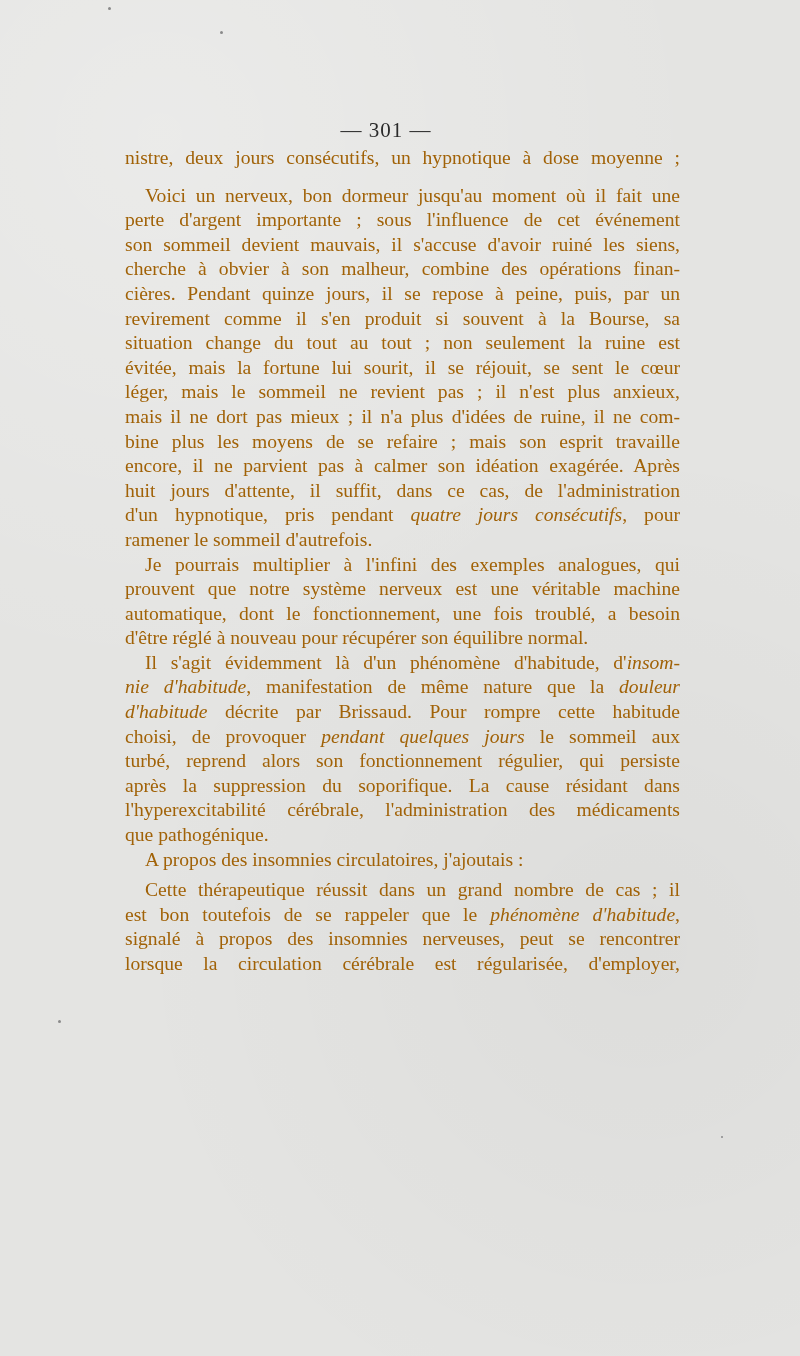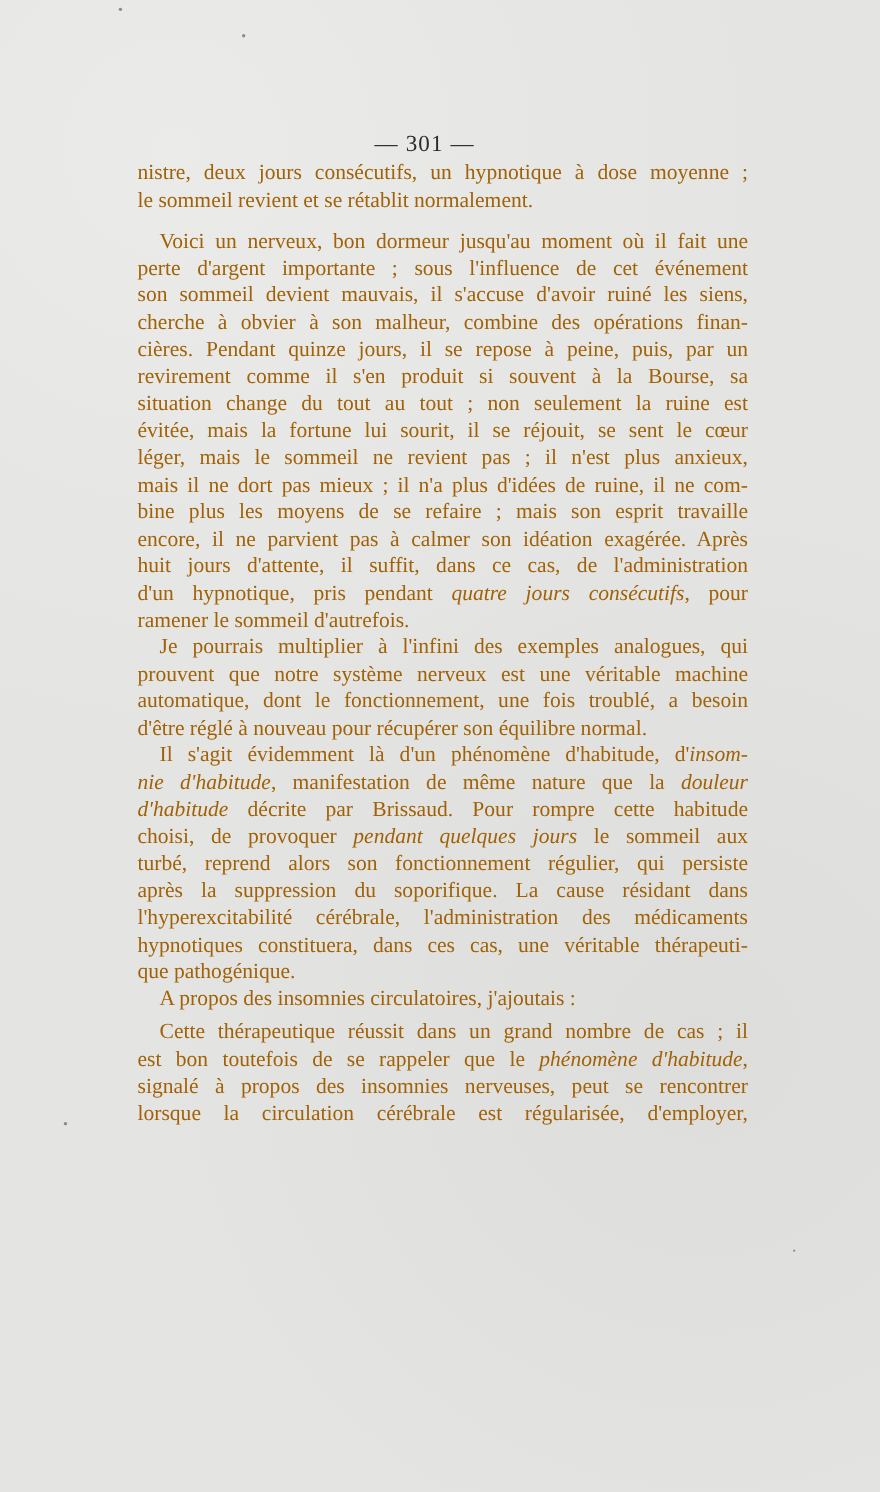--- a/index.html
+++ b/index.html
@@ -76,21 +76,20 @@
 </head>
 <body>
 
 <div class="page">
   <div class="page-number">— 301 —</div>
 
   <div class="text-block">
 
     <div>
       <span class="line">nistre, deux jours consécutifs, un hypnotique à dose moyenne ;</span>
-      <span class="line last">le sommeil revient et se rétablit normalement.</span>
     </div>
     <span class="gap"></span>
 
     <div>
       <span class="line indent">Voici un nerveux, bon dormeur jusqu'au moment où il fait une</span>
       <span class="line">perte d'argent importante ; sous l'influence de cet événement</span>
       <span class="line">son sommeil devient mauvais, il s'accuse d'avoir ruiné les siens,</span>
       <span class="line">cherche à obvier à son malheur, combine des opérations finan-</span>
       <span class="line">cières. Pendant quinze jours, il se repose à peine, puis, par un</span>
       <span class="line">revirement comme il s'en produit si souvent à la Bourse, sa</span>
@@ -113,21 +112,20 @@
     </div>
 
     <div>
       <span class="line indent"><span>Il s'agit évidemment là d'un phénomène d'habitude, d'</span><em>insom-</em></span>
       <span class="line"><em>nie d'habitude</em><span>, manifestation de même nature que la </span><em>douleur</em></span>
       <span class="line"><em>d'habitude</em><span> décrite par Brissaud. Pour rompre cette habitude</span></span>
       <span class="line"><span>choisi, de provoquer </span><em>pendant quelques jours</em><span> le sommeil aux</span></span>
       <span class="line">turbé, reprend alors son fonctionnement régulier, qui persiste</span>
       <span class="line">après la suppression du soporifique. La cause résidant dans</span>
       <span class="line">l'hyperexcitabilité cérébrale, l'administration des médicaments</span>
-      <span class="line">hypnotiques constituera, dans ces cas, une véritable thérapeuti-</span>
       <span class="line last">que pathogénique.</span>
     </div>
 
     <div>
       <span class="line indent last">A propos des insomnies circulatoires, j'ajoutais :</span>
     </div>
     <span class="gap" style="height:6px"></span>
 
     <div>
       <span class="line indent">Cette thérapeutique réussit dans un grand nombre de cas ; il</span>

